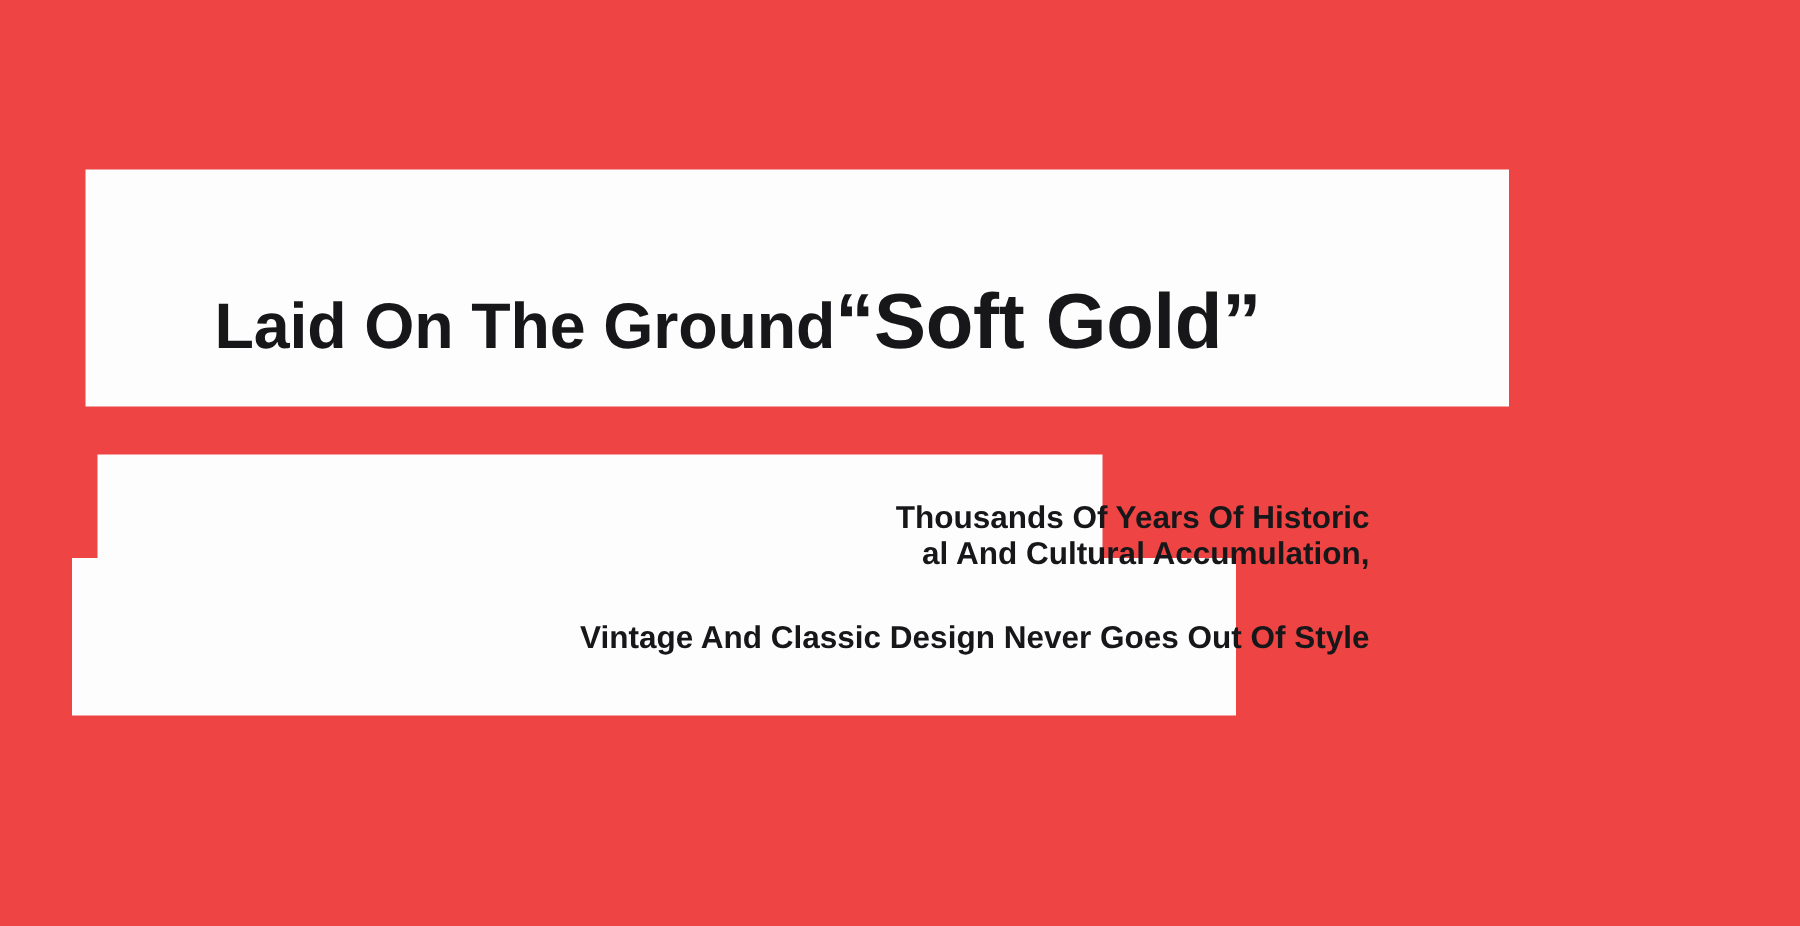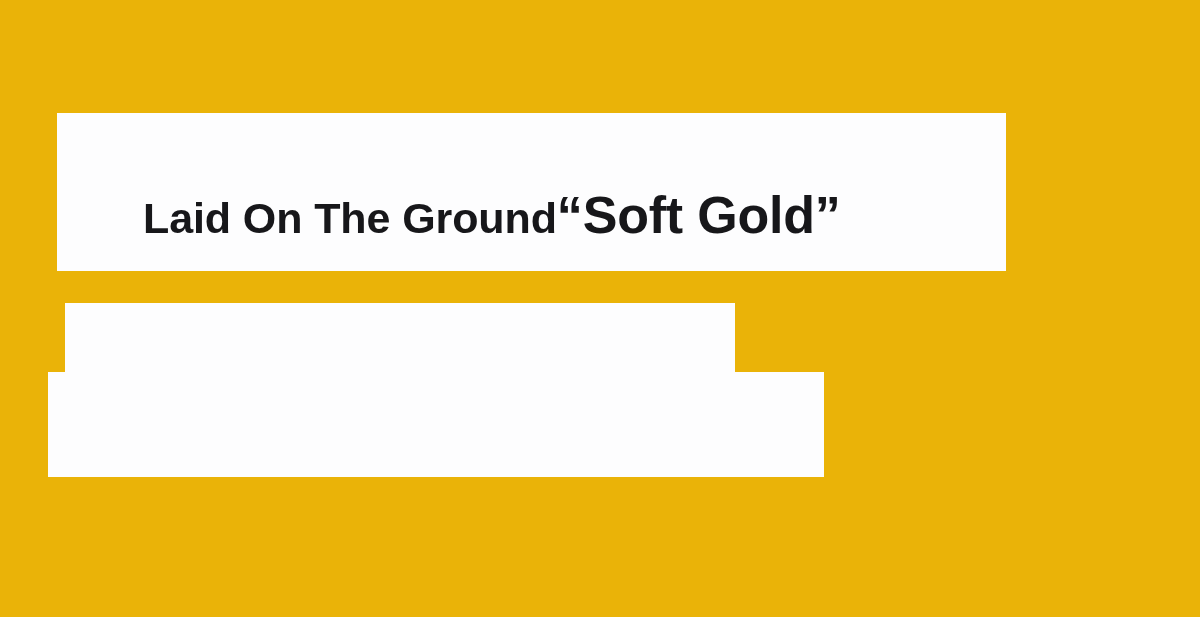--- a/index.html
+++ b/index.html
@@ -12,21 +12,21 @@
     height: 617px;
     background: #ffffff;
     font-family: "Liberation Sans", "DejaVu Sans", sans-serif;
     overflow: hidden;
   }
 
   #slide {
     position: relative;
     width: 1200px;
     height: 617px;
-    background: #eab308;
+    background: #ef4444;
     text-align: right;
   }
 
   
   .panel {
     position: absolute;
     background: #fdfdfe;
     pointer-events: none;
   }
   .panel.header-band {
@@ -96,14 +96,19 @@
 <div id="slide">
 
   <div class="panel header-band"></div>
 
   <div class="panel body-band-upper"></div>
 
   <div class="panel body-band-lower"></div>
 
   <h1 id="heading"><span class="lead">Laid On The Ground</span><span class="emphasis">“Soft Gold”</span></h1>
 
+  <div id="body-copy">
+    <p class="para first">Thousands Of Years Of Historic
+al And Cultural Accumulation,</p>
+    <p class="para second">Vintage And Classic Design Never Goes Out Of Style</p>
+  </div>
 
 </div>
 
 </body></html>

